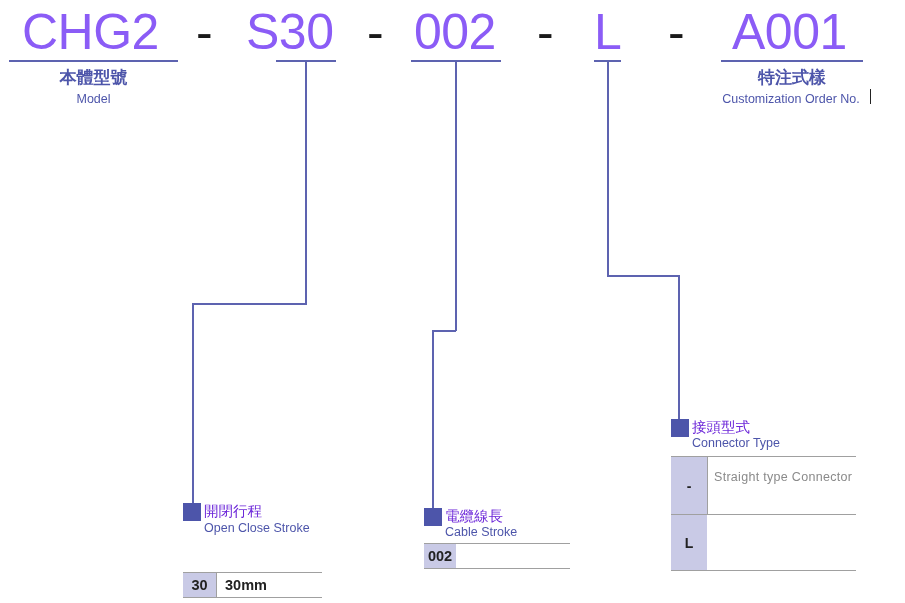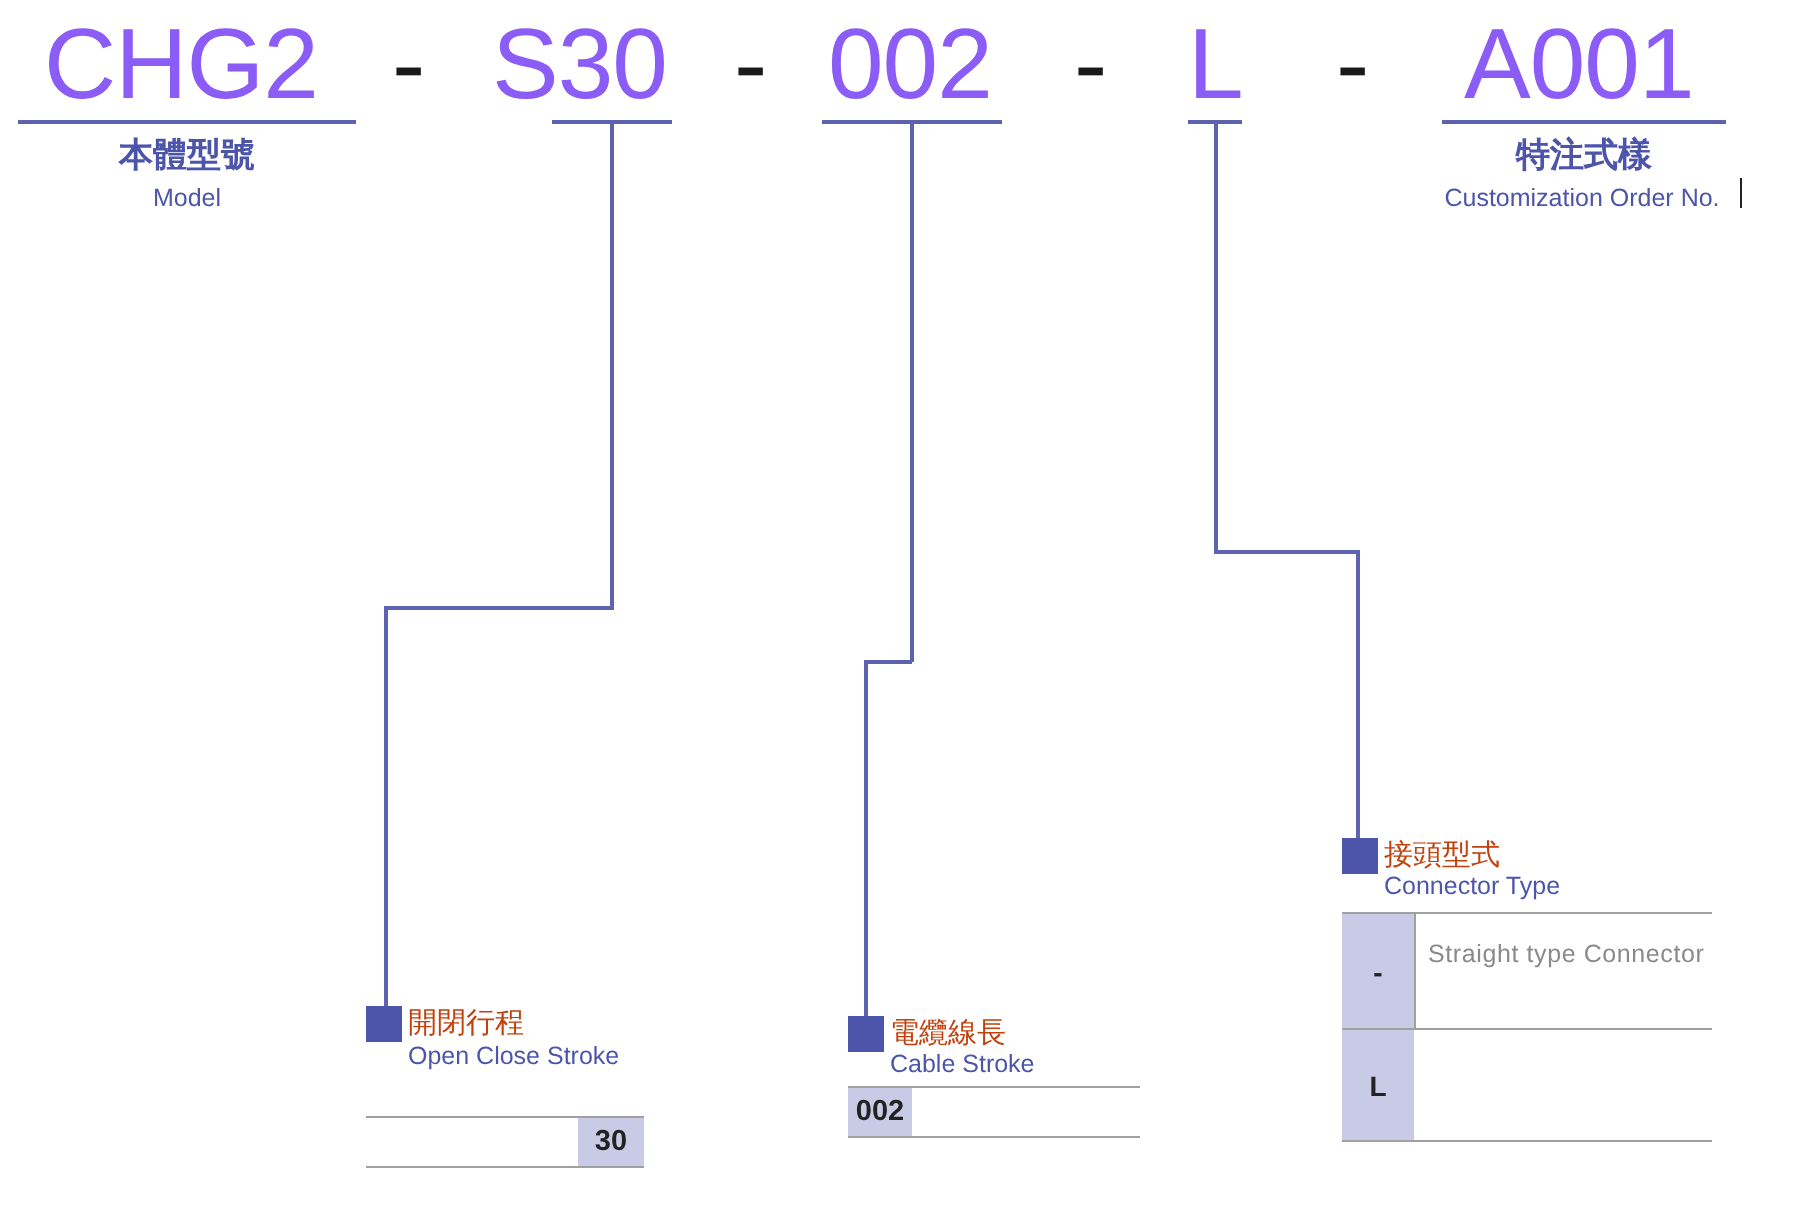--- a/index.html
+++ b/index.html
@@ -8,21 +8,21 @@
   .code { position: absolute; top: 2px; font-size: 50px; color: #8b5cf6; line-height: 60px;
           font-family: "Liberation Sans", sans-serif; letter-spacing: -0.5px; }
   .dash { position: absolute; top: 2px; font-size: 50px; color: #1a1a1a; line-height: 60px; }
   .uline { position: absolute; height: 1.5px; background: #5d63b0; }
   .vline { position: absolute; width: 1.5px; background: #5d63b0; }
   .hline { position: absolute; height: 1.5px; background: #5d63b0; }
   .label-zh { position: absolute; font-weight: bold; font-size: 17px; color: #4d55aa; text-align: center;
               font-family: "DejaVu Sans", sans-serif; }
   .label-en { position: absolute; font-size: 12.5px; color: #4d55aa; text-align: center; }
   .sq { position: absolute; width: 18px; height: 18px; background: #4d55aa; }
-  .sec-zh { position: absolute; font-size: 14.5px; color: #c2410c; font-family: "DejaVu Sans", sans-serif; }
+  .sec-zh { position: absolute; font-size: 14.5px; color: #6d28d9; font-family: "DejaVu Sans", sans-serif; }
   .sec-en { position: absolute; font-size: 12.5px; color: #4d55aa; }
   .tbl { position: absolute; border-top: 1px solid #a0a0a0; border-bottom: 1px solid #a0a0a0; display: flex; }
   .tbl .code-cell { background: #c9cae6; font-weight: bold; font-size: 14.5px; color: #222;
                     display: flex; align-items: center; justify-content: center; }
   .tbl .val-cell { font-weight: bold; font-size: 14.5px; color: #222; display: flex; align-items: center;
                    padding-left: 8px; border-left: 1px solid #a0a0a0; }
   .ctbl { position: absolute; left: 671px; top: 456px; width: 185px; }
   .crow { display: flex; border-bottom: 1px solid #a0a0a0; }
   .crow:first-child { border-top: 1px solid #a0a0a0; }
   .crow .ccode { width: 36px; background: #c9cae6; font-weight: bold; font-size: 14px; color: #222;
@@ -66,22 +66,23 @@
 <div class="hline" style="left:432px; top:330px; width:24px;"></div>
 <div class="vline" style="left:432px; top:330px; height:178px;"></div>
 
 <div class="vline" style="left:607px; top:60px; height:216px;"></div>
 <div class="hline" style="left:607px; top:275px; width:72px;"></div>
 <div class="vline" style="left:678px; top:275px; height:144px;"></div>
 
 <div class="sq" style="left:183px; top:503px;"></div>
 <div class="sec-zh" style="left:204px; top:502px;">開閉行程</div>
 <div class="sec-en" style="left:204px; top:521px;">Open Close Stroke</div>
-<div class="tbl" style="left:183px; top:558px; width:139px; height:24px;justify-content:flex-end;">
+<div class="tbl" style="left:183px; top:572px; width:139px; height:24px;">
   <div class="code-cell" style="width:33px;">30</div>
+  <div class="val-cell" style="flex:1;">30mm</div>
 </div>
 
 <div class="sq" style="left:424px; top:508px;"></div>
 <div class="sec-zh" style="left:445px; top:507px;">電纜線長</div>
 <div class="sec-en" style="left:445px; top:525px;">Cable Stroke</div>
 <div class="tbl" style="left:424px; top:543px; width:146px; height:24px;">
   <div class="code-cell" style="width:32px;">002</div>
 </div>
 
 <div class="sq" style="left:671px; top:419px;"></div>

